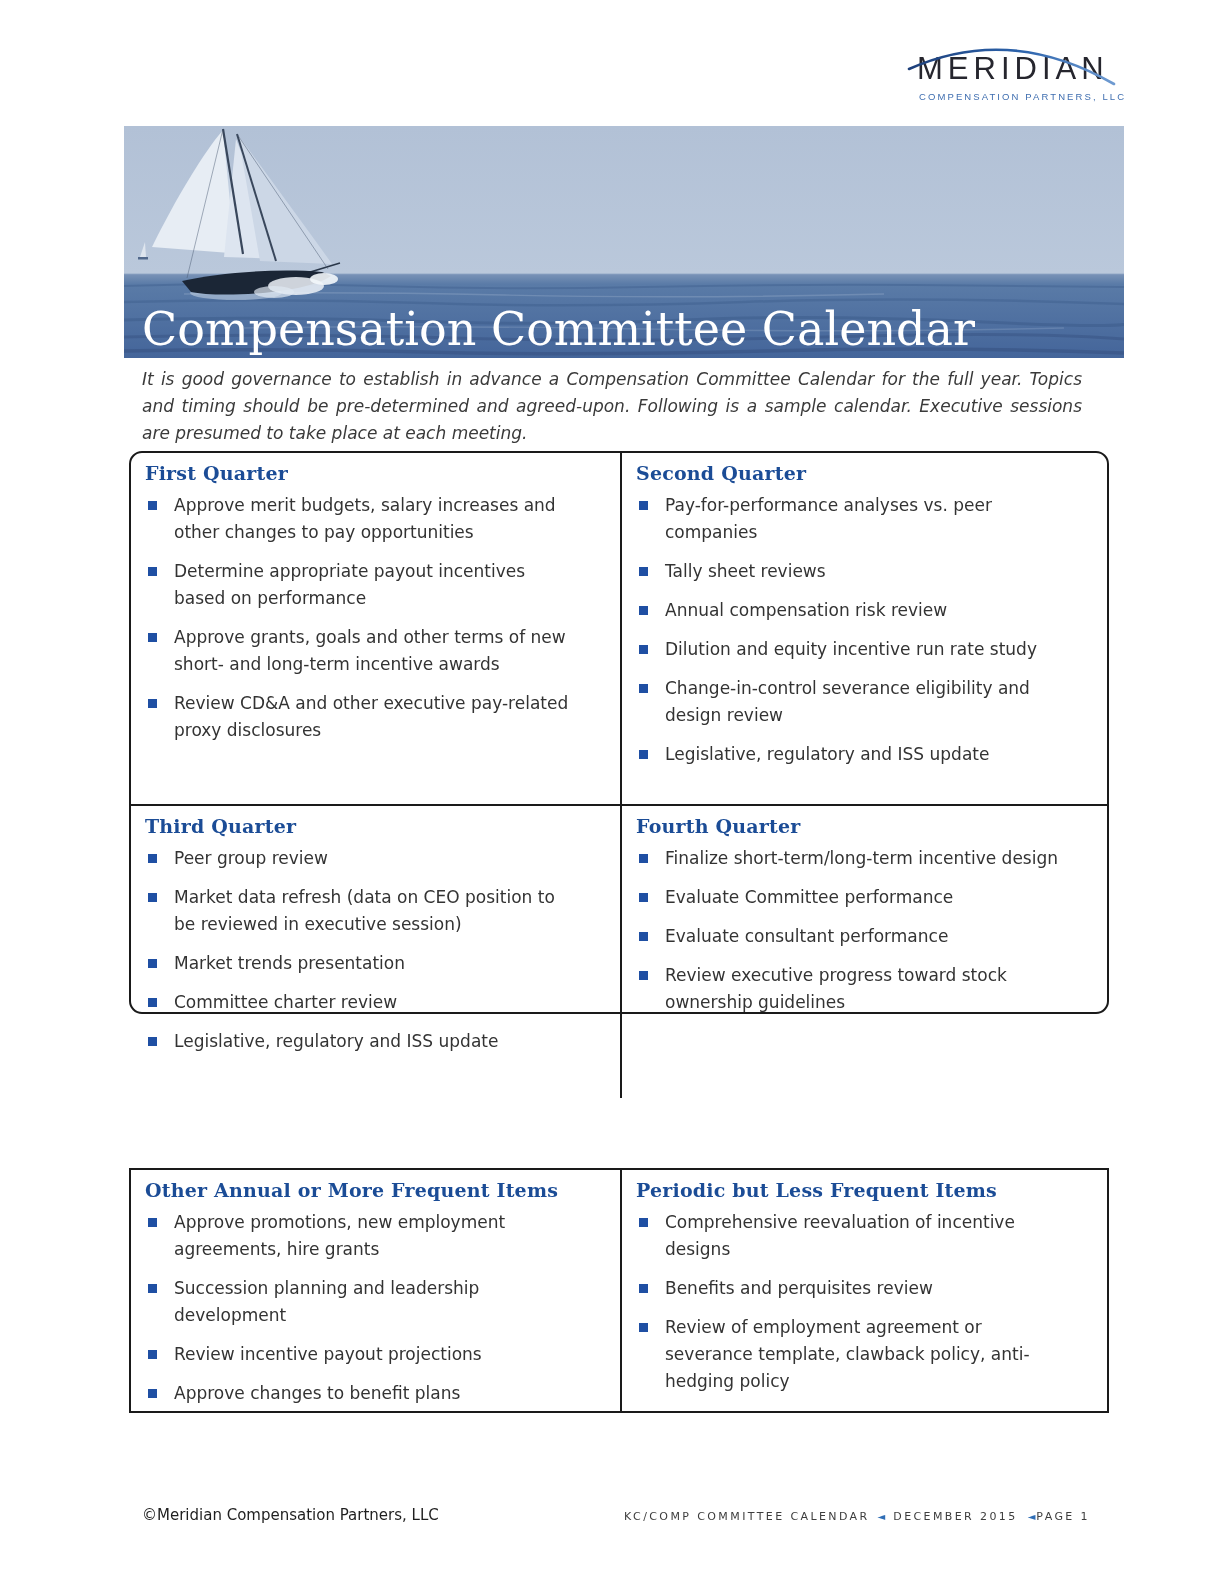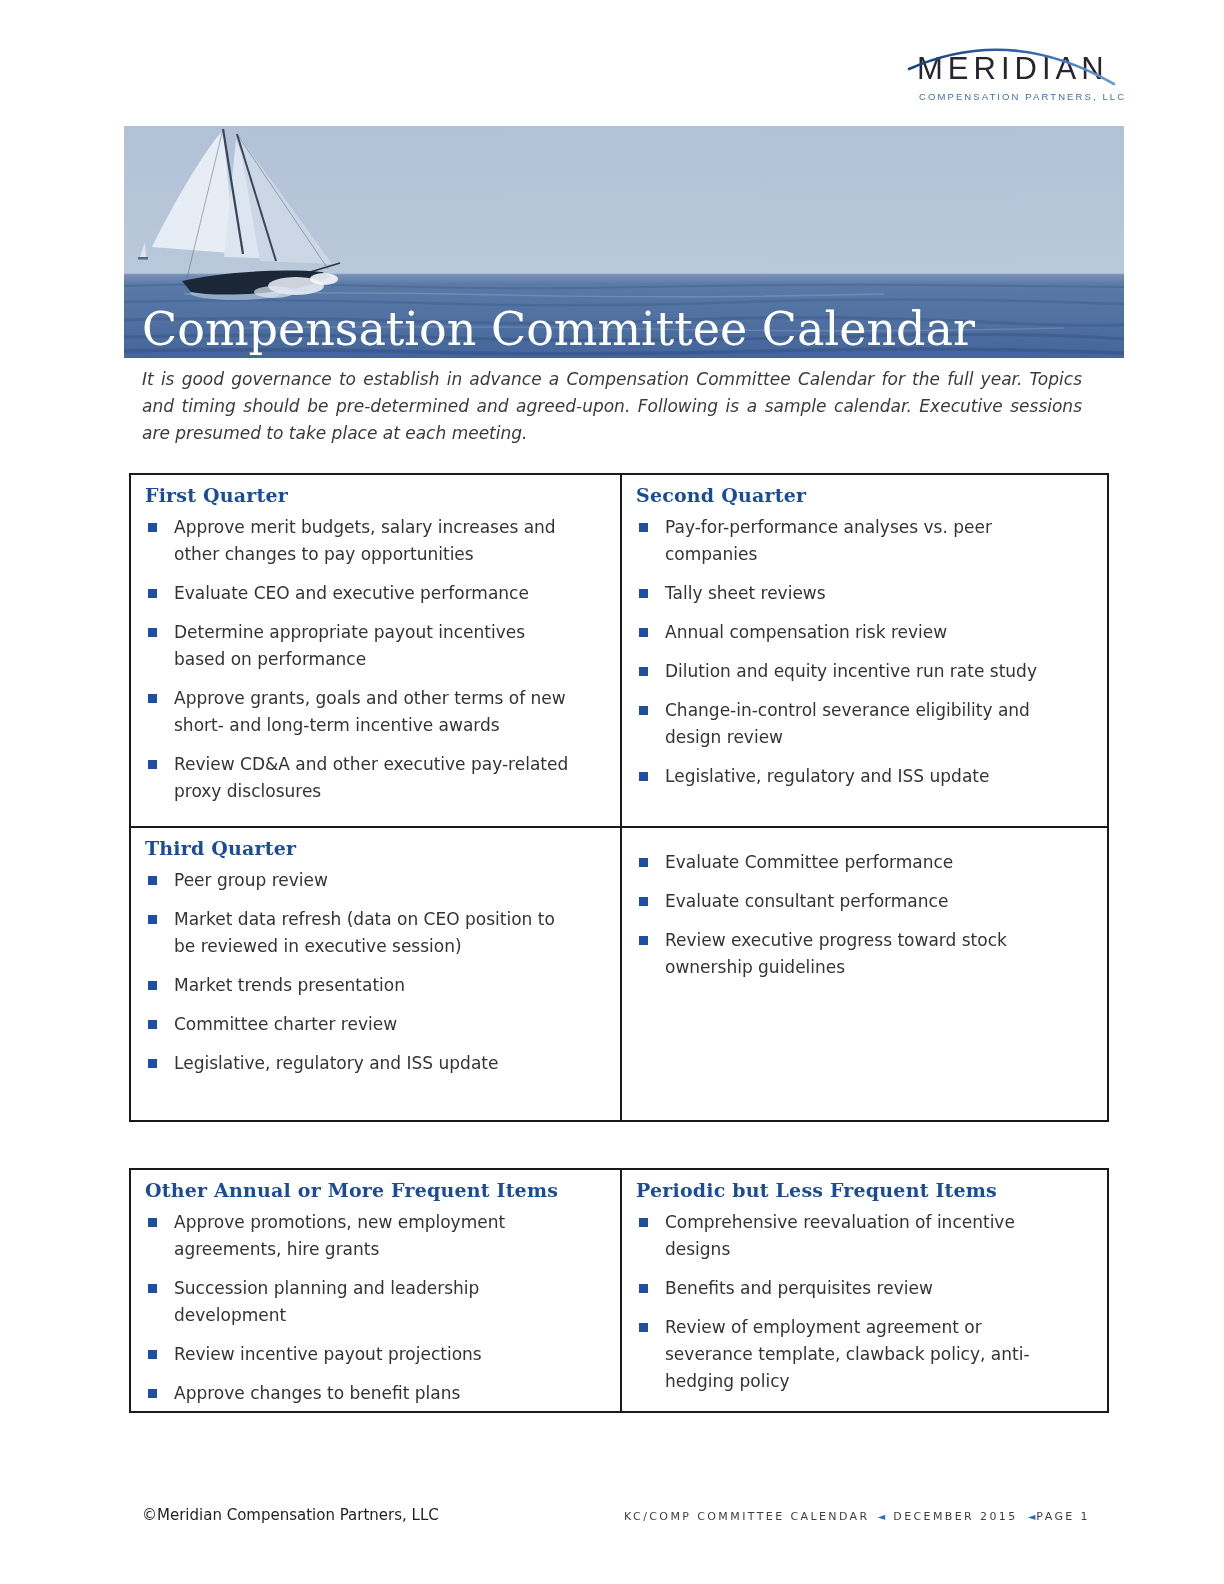--- a/index.html
+++ b/index.html
@@ -18,21 +18,21 @@
   .banner svg{position:absolute;top:0;left:0;}
   .banner-title{position:absolute;left:18px;bottom:2px;font-family:"DejaVu Serif","Liberation Serif",serif;
                 font-size:46px;font-weight:400;color:#ffffff;white-space:nowrap;letter-spacing:0;}
 
   
   .intro{position:absolute;left:142px;top:366px;width:940px;margin:0;font-size:17px;line-height:27px;
          text-align:justify;color:#3a3a3a;font-style:italic;}
 
   
   .grid{position:absolute;left:129px;border:2px solid #1a1a1a;display:grid;box-sizing:border-box;}
-  .grid.quarters{top:473px;width:980px;height:649px;grid-template-columns:489px 487px;grid-template-rows:351px 294px;}
+  .grid.quarters{top:451px;width:980px;height:563px;grid-template-columns:489px 487px;grid-template-rows:351px 294px;border-radius:13px;}
   .grid.extras{top:1168px;width:980px;height:245px;grid-template-columns:489px 487px;grid-template-rows:241px;}
   .cell{box-sizing:border-box;padding:9px 0 0 14px;overflow:hidden;}
   .cell.col2{border-left:2px solid #1a1a1a;}
   .cell.row2{border-top:2px solid #1a1a1a;}
   .cell h2{margin:0 0 4px 0;font-family:"DejaVu Serif","Liberation Serif",serif;font-size:19px;
            font-weight:700;color:#1b4c96;letter-spacing:.2px;}
   .cell ul{list-style:none;margin:8px 0 0 0;padding:0;width:434px;}
   .cell li{position:relative;padding-left:29px;margin:0 0 12px 0;font-size:17px;line-height:27px;color:#333333;}
   .sq{position:absolute;left:3px;top:9px;width:9px;height:9px;background:#1f4fa3;}
 
@@ -122,21 +122,20 @@
 
 <p class="intro">It is good governance to establish in advance a Compensation Committee Calendar for the full year. Topics and timing should be pre-determined and agreed-upon. Following is a sample calendar. Executive sessions are presumed to take place at each meeting.</p>
 
 <section class="grid quarters">
   <div class="cell">
     <h2>First Quarter</h2>
     <ul>
 
         <li><span class="sq"></span><span>Approve merit budgets, salary increases and other changes to pay opportunities</span></li>
 
-        <li><span class="sq"></span><span>Evaluate CEO and executive performance</span></li>
 
         <li><span class="sq"></span><span>Determine appropriate payout incentives based on performance</span></li>
 
         <li><span class="sq"></span><span>Approve grants, goals and other terms of new short- and long-term incentive awards</span></li>
 
         <li><span class="sq"></span><span>Review CD&amp;A and other executive pay-related proxy disclosures</span></li>
       </ul>
   </div>
   <div class="cell col2">
     <h2>Second Quarter</h2>
@@ -165,23 +164,24 @@
 
         <li><span class="sq"></span><span>Market trends presentation</span></li>
 
 
         <li><span class="sq"></span><span>Committee charter review</span></li>
 
         <li><span class="sq"></span><span>Legislative, regulatory and ISS update</span></li>
       </ul>
   </div>
   <div class="cell col2 row2">
-    <ul>
-
-        <li><span class="sq"></span></li>
+    <h2>Fourth Quarter</h2>
+    <ul>
+
+        <li><span class="sq"></span><span>Finalize short-term/long-term incentive design</span></li>
 
         <li><span class="sq"></span><span>Evaluate Committee performance</span></li>
 
         <li><span class="sq"></span><span>Evaluate consultant performance</span></li>
 
         <li><span class="sq"></span><span>Review executive progress toward stock ownership guidelines</span></li>
       </ul>
   </div>
 </section>
 

